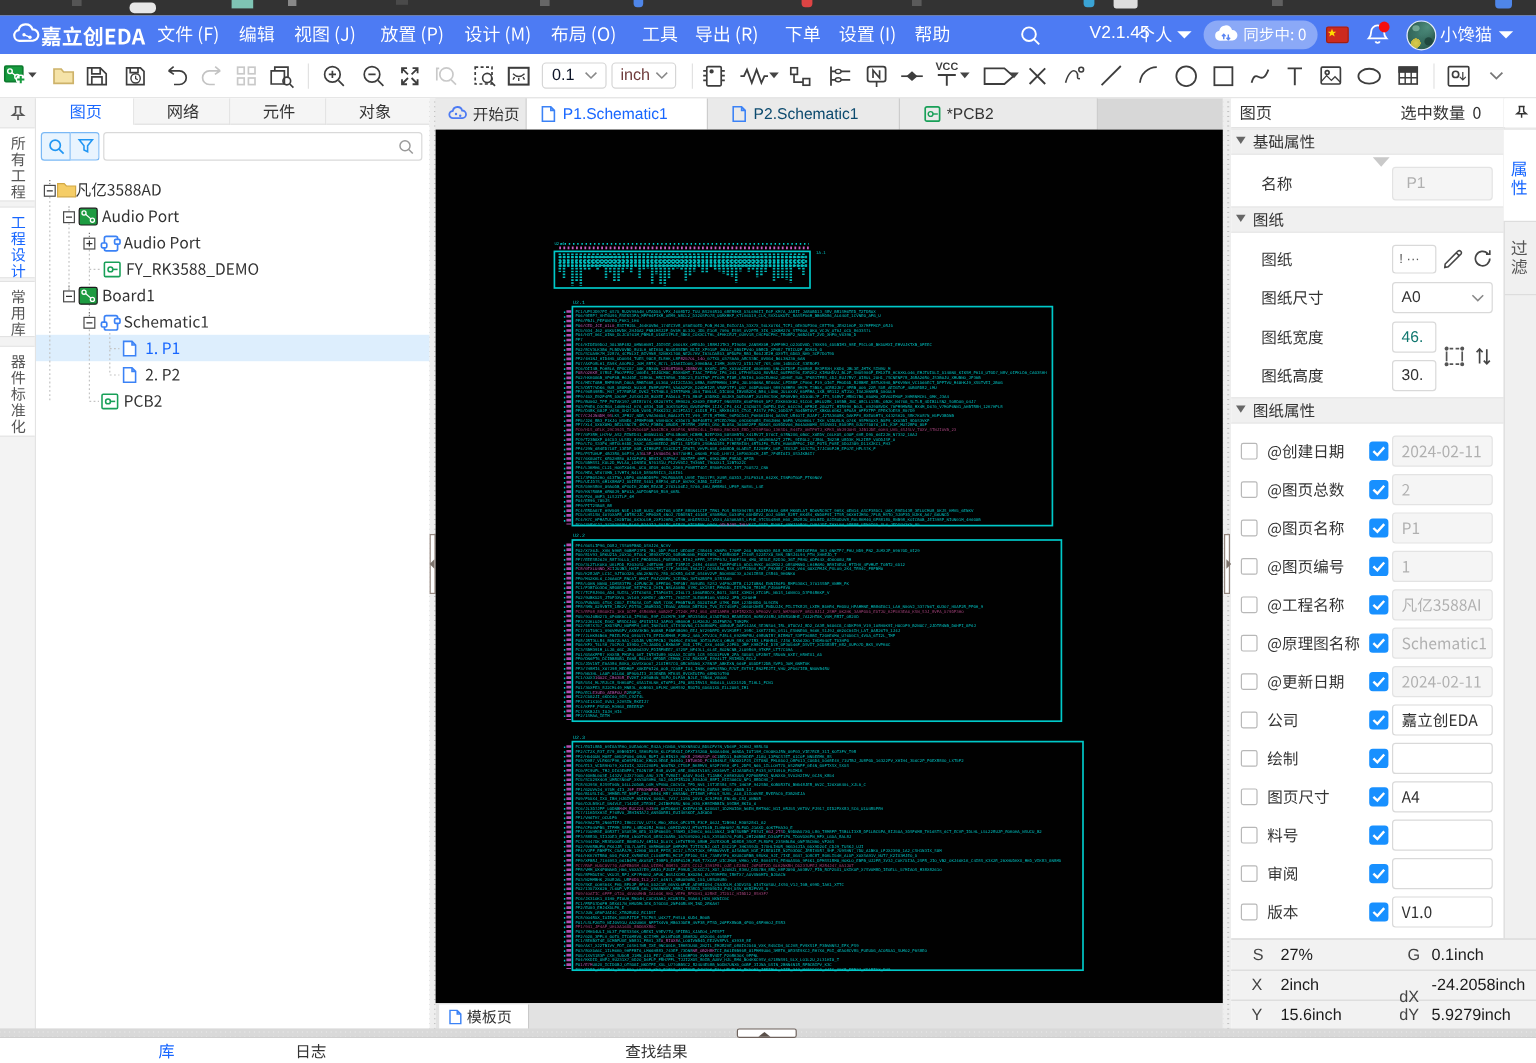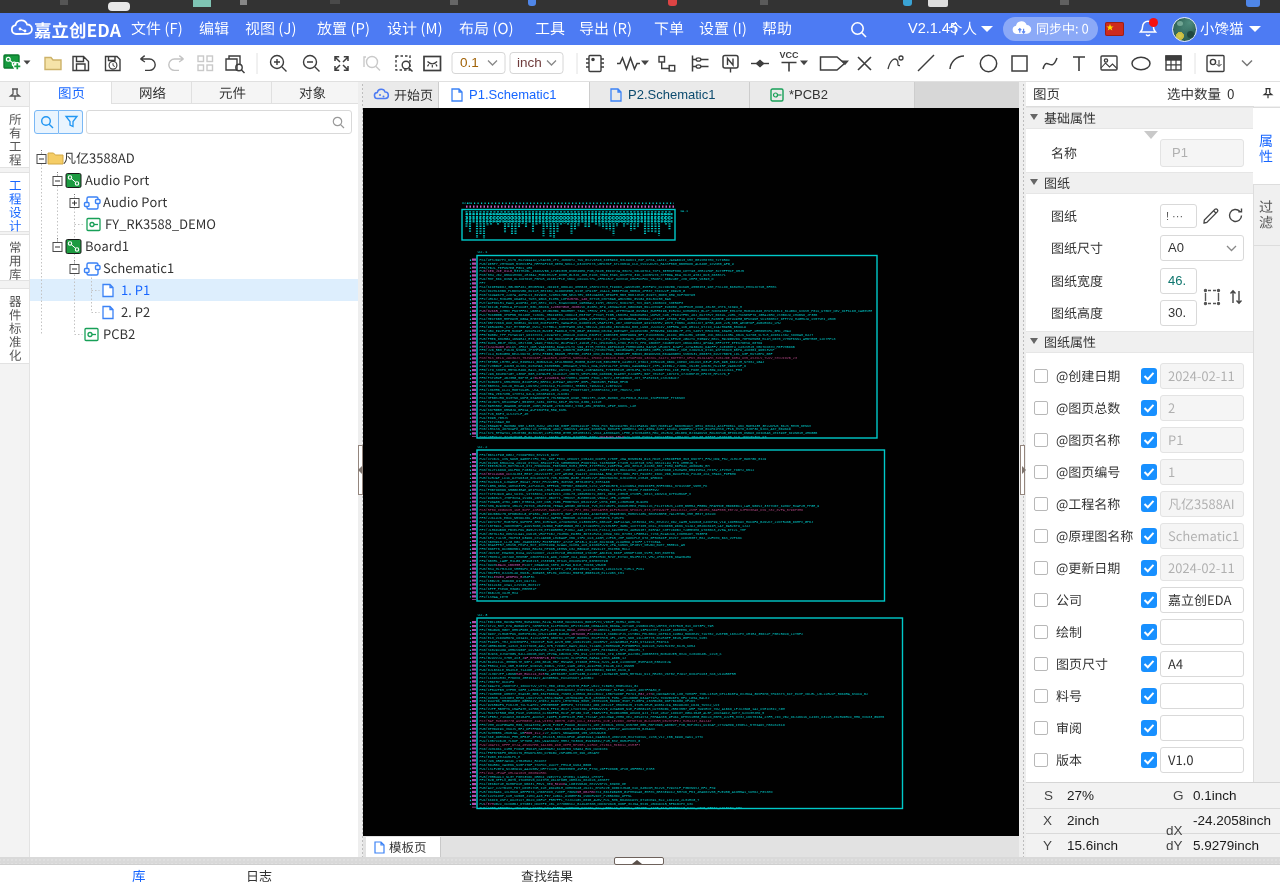--- a/index.html
+++ b/index.html
@@ -212,21 +212,21 @@
       <rect x="1166" y="11" width="15" height="4" fill="#3d3d3d"></rect>
       <path d="M1166 19.8 l15 0 M1171 15 l0 10 M1176 15 l0 10" stroke-width="1.2"></path>
   <line x1="1195" y1="8" x2="1195" y2="29" stroke="#e2e2e2" stroke-width="1"></line>
 
   <rect x="1207" y="10.5" width="17" height="16" rx="1"></rect>
       <circle cx="1213" cy="17" r="2.6"></circle>
       <path d="M1219 15 l0 6 M1221.5 19 l-2.5 2.5 l-2.5 -2.5" stroke-width="1"></path>
 
   <path d="M1242 15.5 l5 5 l5 -5" stroke="#777" stroke-width="1.5"></path>
 </svg>
-<div class="abs" style="left:460px;top:10px;font-size:13.5px;color:#a16207">0.1</div>
+<div class="abs" style="left:460px;top:10px;font-size:13.5px;color:#0f172a">0.1</div>
 <div class="abs" style="left:517px;top:10px;font-size:13.5px;color:#6e3b3b">inch</div>
 </div>
 <div class="abs side">
   <svg class="ic" style="left:8px;top:5px" width="14" height="14" viewBox="0 0 14 14">
       <path d="M4 2 l6 0 M5 2 l0 5 l-2.5 2 l9 0 L9 7 l0 -5 M7 9 l0 4" stroke="#555" stroke-width="1.3" fill="none"></path>
     </svg>
   <div class="abs" style="left:0;top:24px;width:29px;height:62px;background:#fff;border-top:1px solid #e2e2e2;border-bottom:1px solid #e2e2e2"></div>
   <div class="abs" style="left:0;top:90px;width:29px;height:60px;background:#fff;border-top:1px solid #e2e2e2;border-bottom:1px solid #e2e2e2"></div>
   <div class="abs" style="left:0;top:152px;width:29px;height:47px;background:#fff;border-top:1px solid #e2e2e2;border-bottom:1px solid #e2e2e2"></div>
   <div class="abs" style="left:0;top:206px;width:29px;height:76px;background:#fff;border-top:1px solid #e2e2e2;border-bottom:1px solid #e2e2e2"></div>

